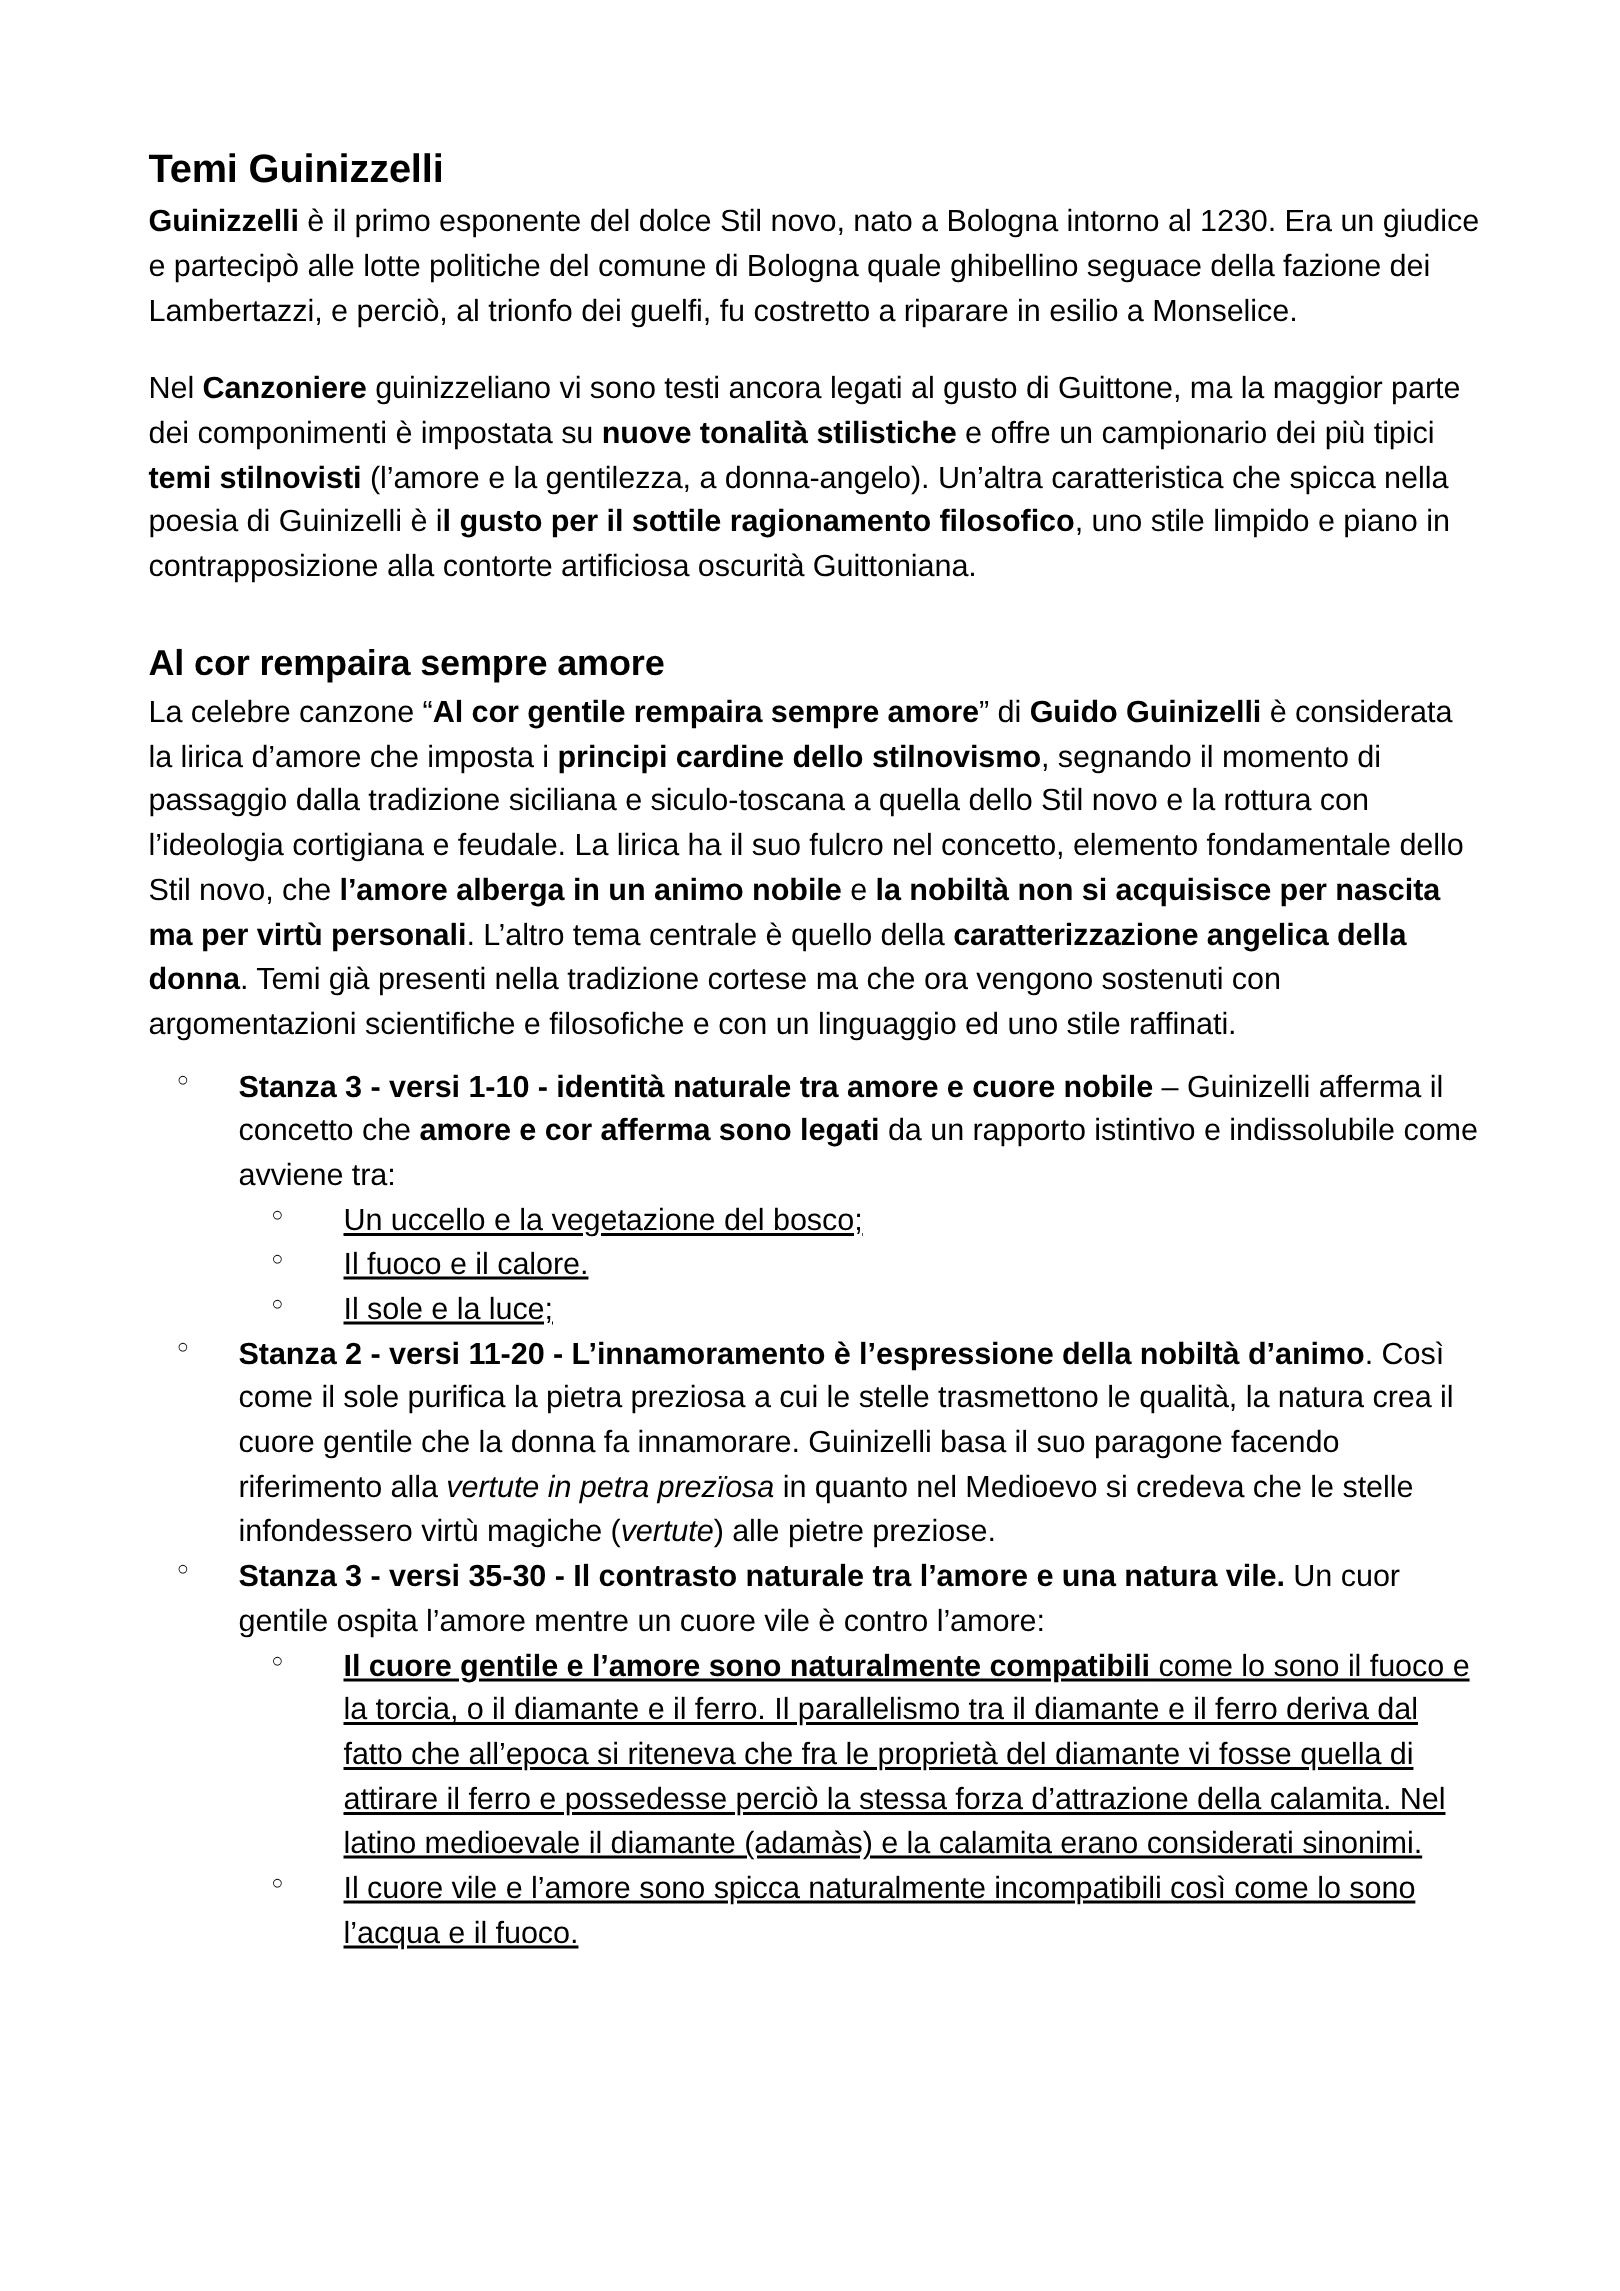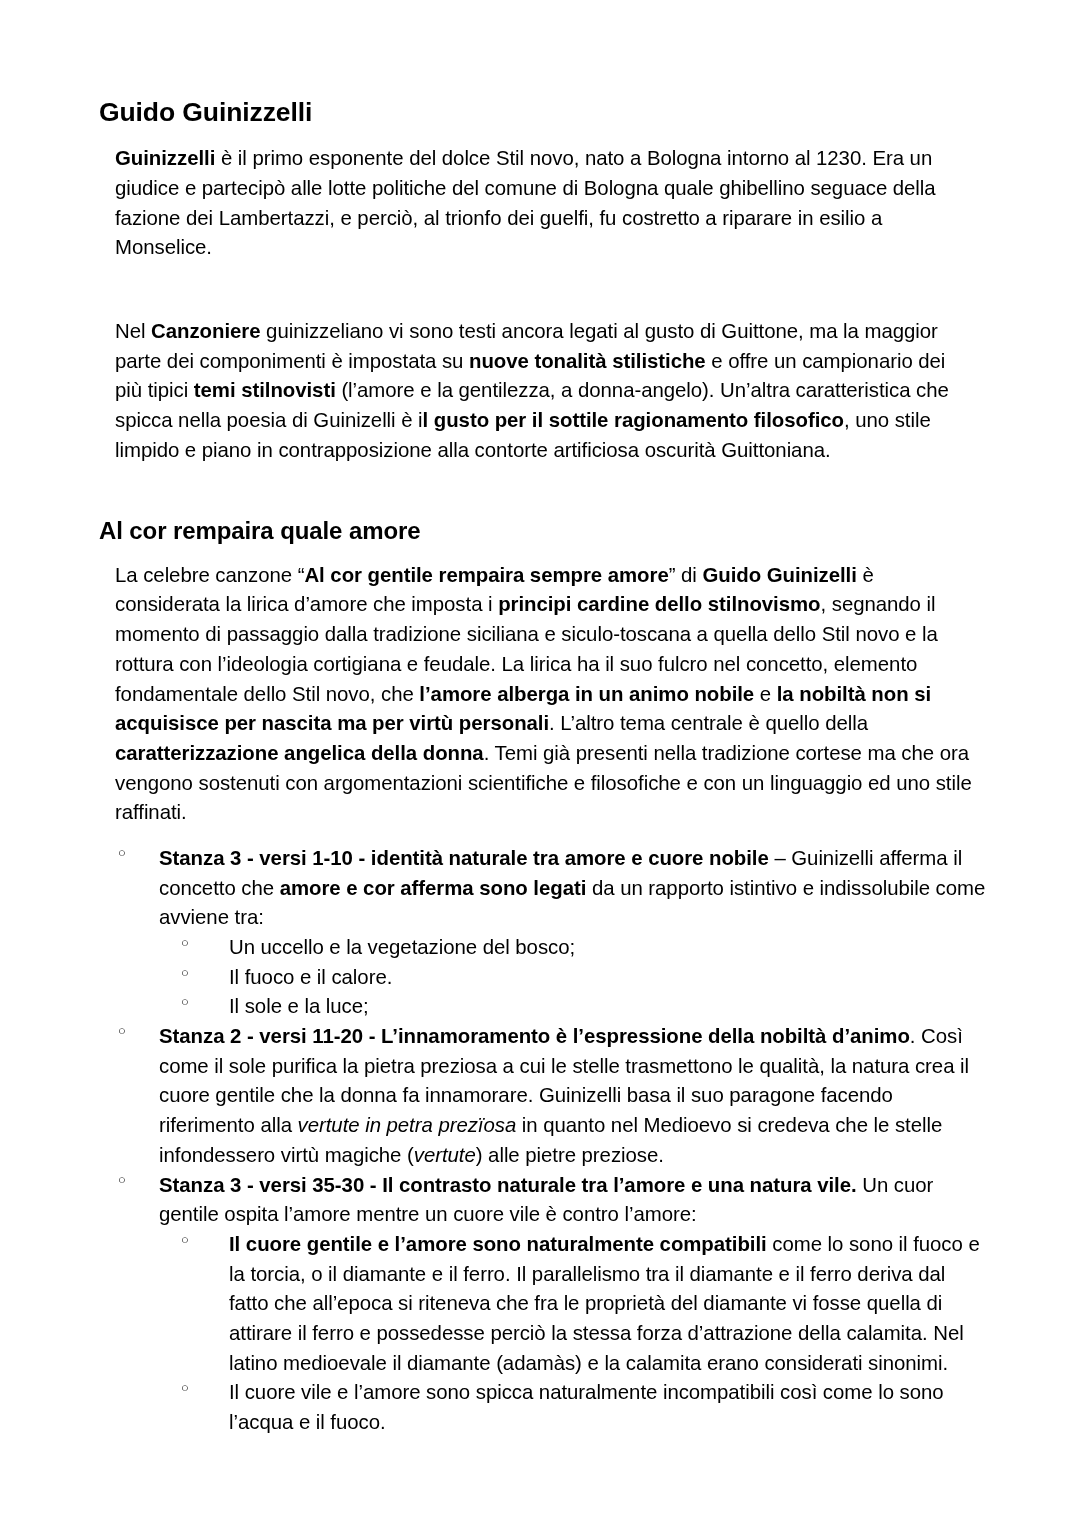--- a/index.html
+++ b/index.html
@@ -36,21 +36,21 @@
   h2.subtitle {
     font-size: 24px;
     font-weight: bold;
     line-height: 1.22;
     margin: 0 0 4px 0;
     letter-spacing: -0.1px;
   }
   p.para {
     font-size: 20.4px;
     line-height: 1.455;
-    margin: 16px;
+    margin: 0;
     letter-spacing: -0.05px;
   }
   .gap-block {
     height: 22px;
   }
   .section-gap {
     height: 34px;
   }
   b, strong {
     font-weight: bold;
@@ -88,50 +88,51 @@
     list-style: none;
     margin: 0;
     padding: 0;
   }
   ul.lvl2 > li {
     position: relative;
     padding-left: 70px;
     font-size: 20.4px;
     line-height: 1.455;
     letter-spacing: -0.05px;
+    text-decoration: underline;
   }
   ul.lvl2 > li > .marker {
     position: absolute;
     left: 22px;
     top: 1px;
     font-size: 13px;
     line-height: 1.455;
   }
   .marker::before {
     content: "\25CB";
   }
 </style>
 </head>
 <body>
 
 <div id="page">
   <div class="doc">
 
-    <h1 class="title">Guido Guinizzelli</h1>
+    <h1 class="title">Temi Guinizzelli</h1>
 
     <p class="para"><b>Guinizzelli</b><span> è il primo esponente del dolce Stil novo, nato a Bologna intorno al 1230. Era un giudice e partecipò alle lotte politiche del comune di Bologna quale ghibellino seguace della fazione dei Lambertazzi, e perciò, al trionfo dei guelfi, fu costretto a riparare in esilio a Monselice.</span></p>
 
     <div class="gap-block"></div>
 
 
     <p class="para"><span>Nel </span><b>Canzoniere</b><span> guinizzeliano vi sono testi ancora legati al gusto di Guittone, ma la maggior parte dei componimenti è impostata su </span><b>nuove tonalità stilistiche</b><span> e offre un campionario dei più tipici </span><b>temi stilnovisti</b><span> (l’amore e la gentilezza, a donna-angelo). Un’altra caratteristica che spicca nella poesia di Guinizelli è i</span><b>l gusto per il sottile ragionamento filosofico</b><span>, uno stile limpido e piano in contrapposizione alla contorte artificiosa oscurità Guittoniana.</span></p>
 
     <div class="section-gap"></div>
 
-    <h2 class="subtitle">Al cor rempaira quale amore</h2>
+    <h2 class="subtitle">Al cor rempaira sempre amore</h2>
 
     <p class="para"><span>La celebre canzone “</span><b>Al cor gentile rempaira sempre amore</b><span>” di </span><b>Guido Guinizelli</b><span> è considerata la lirica d’amore che imposta i </span><b>principi cardine dello stilnovismo</b><span>, segnando il momento di passaggio dalla tradizione siciliana e siculo-toscana a quella dello Stil novo e la rottura con l’ideologia cortigiana e feudale. La lirica ha il suo fulcro nel concetto, elemento fondamentale dello Stil novo, che </span><b>l’amore alberga in un animo nobile</b><span> e </span><b>la nobiltà non si acquisisce per nascita ma per virtù personali</b><span>. L’altro tema centrale è quello della </span><b>caratterizzazione angelica della donna</b><span>. Temi già presenti nella tradizione cortese ma che ora vengono sostenuti con argomentazioni scientifiche e filosofiche e con un linguaggio ed uno stile raffinati.</span></p>
 
     <ul class="lvl1">
 
       <li>
         <span class="marker"></span>
         <b>Stanza 3 - versi 1-10 - identità naturale tra amore e cuore nobile</b><span> – Guinizelli afferma il concetto che </span><b>amore e cor afferma sono legati</b><span> da un rapporto istintivo e indissolubile come avviene tra:</span>
         <ul class="lvl2">
           <li><span class="marker"></span><span>Un uccello e la vegetazione del bosco;</span></li>

